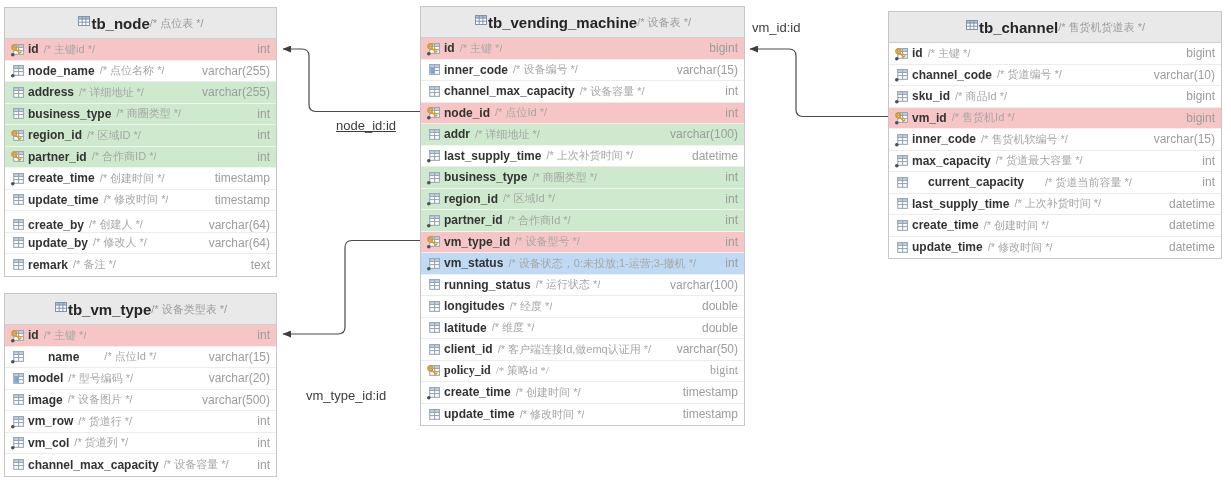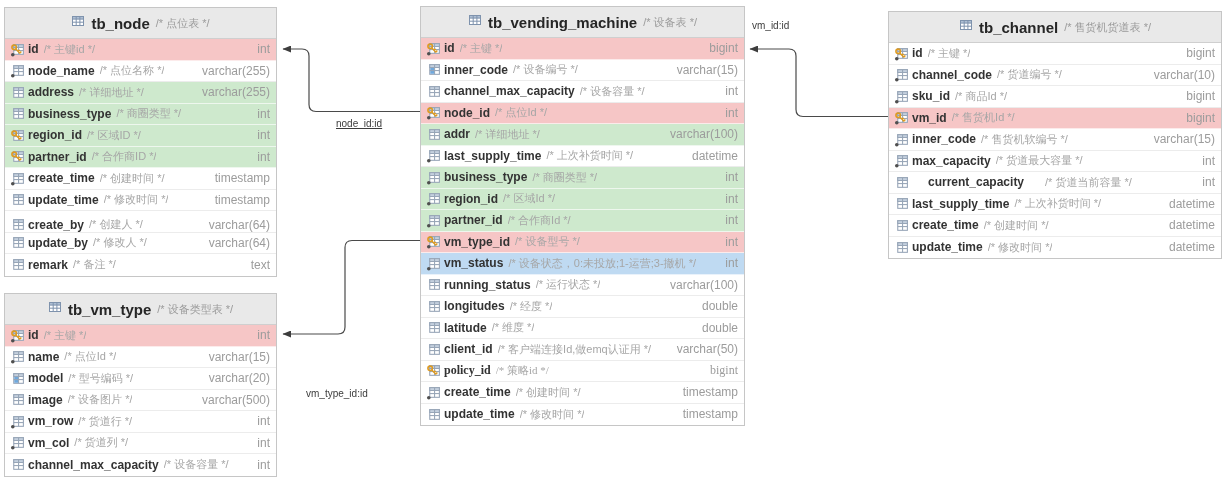--- a/index.html
+++ b/index.html
@@ -6,34 +6,34 @@
   .canvas{
     position:relative;width:1231px;height:495px;overflow:hidden;background:#fff;
     font-family:"Liberation Sans","DejaVu Sans",sans-serif;
   }
   .db-table{
     position:absolute;border:1px solid #c6c6c6;background:#fff;
     box-sizing:border-box;
   }
   .tbl-header{
     height:30px;background:#e9e9e9;border-bottom:1px solid #cfcfcf;
-    display:flex;align-items:center;justify-content:center;gap:6px;
+    display:flex;align-items:center;justify-content:center;
     white-space:nowrap;overflow:hidden;
   }
   .tbl-title{font-weight:bold;font-size:15px;color:#262626;}
   .tbl-comment{font-size:11px;color:#9b9b9b;}
   .row{
     display:flex;align-items:center;height:21.5px;box-sizing:border-box;
     padding:0 6px 0 4px;white-space:nowrap;overflow:hidden;
   }
   .row .ic{flex:0 0 16px;display:flex;align-items:center;justify-content:center;}
   .col-name{font-weight:bold;color:#333;font-size:12px;margin:0 5px 0 3px;flex:0 0 auto;}
   .col-comment{color:#a6a6a6;font-size:11px;overflow:hidden;text-overflow:clip;flex:0 1 auto;}
   .col-type{margin-left:auto;color:#9c9c9c;font-size:12px;padding-left:8px;flex:0 0 auto;}
-  .conn-label{position:absolute;font-size:10px;color:#3c3c3c;}
+  .conn-label{position:absolute;font-size:13px;color:#3c3c3c;}
   svg.links{position:absolute;left:0;top:0;pointer-events:none;}
 </style>
 </head>
 <body>
 
 <div class="canvas">
 
   <div id="tables-layer">
       <div class="db-table" style="left: 4px; top: 7px; width: 273px;">
         <div class="tbl-header">
@@ -229,21 +229,21 @@
                 <circle cx="3.9" cy="5" r="2.1"></circle>
                 <path d="M5.4 6.5 L9.6 10.7 M7.6 8.7 L9 7.3 M9.2 10.3 L10.6 8.9"></path>
               </g>
               <circle cx="2.6" cy="11.9" r="1.7" fill="#4f4f4f"></circle>
             </svg>
           </span>
           <span class="col-name">id</span>
           <span class="col-comment">/* 主键 */</span>
           <span class="col-type">int</span>
         </div>
-        <div class="row" style="background: rgb(255, 255, 255); border-bottom: 1px solid rgb(236, 236, 236);">
+        <div class="row" style="background: rgb(255, 255, 255); border-bottom: 1px solid rgb(236, 236, 236); gap: 20px;">
           <span class="ic">
             <svg width="15" height="15" viewBox="0 0 14 14">
               <rect x="3.5" y="2.5" width="9" height="9" fill="#ffffff" stroke="#97a5b7" stroke-width="1"></rect>
               <rect x="3.5" y="2.5" width="9" height="2.6" fill="#c7d3e1" stroke="#97a5b7" stroke-width="1"></rect>
               <line x1="8" y1="2.5" x2="8" y2="11.5" stroke="#97a5b7" stroke-width="1"></line>
               <line x1="3.5" y1="8" x2="12.5" y2="8" stroke="#97a5b7" stroke-width="1"></line>
               <circle cx="2.6" cy="11.9" r="1.7" fill="#4f4f4f"></circle>
             </svg>
           </span>
           <span class="col-name">name</span>

